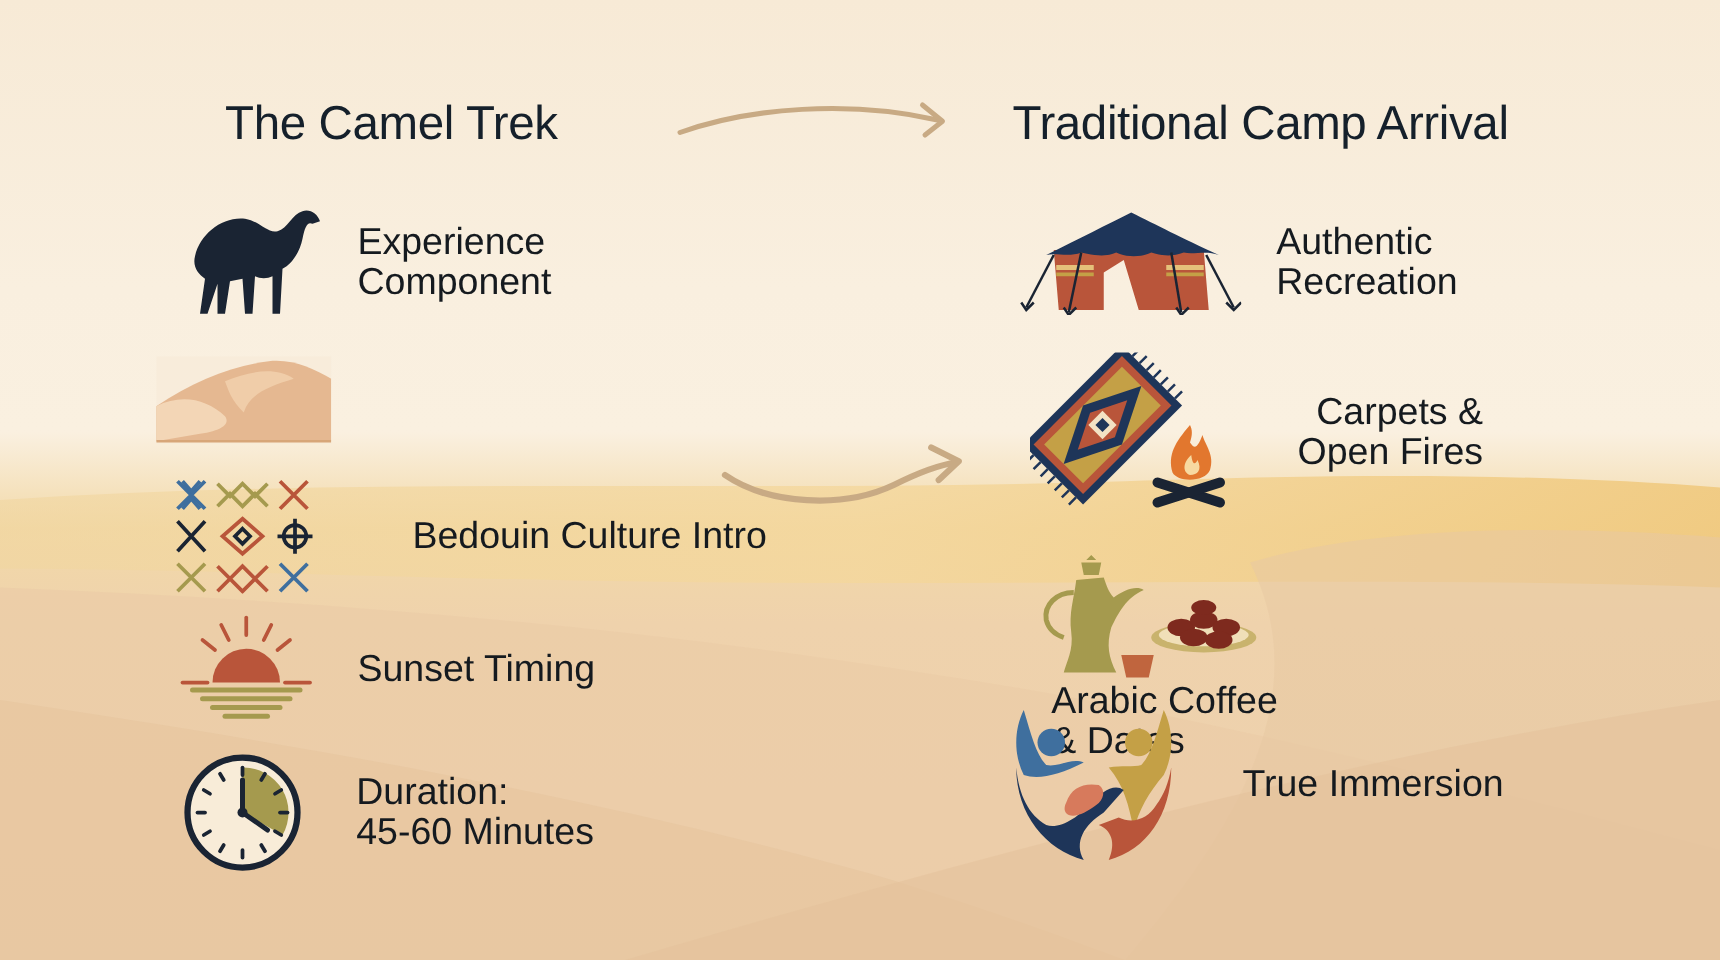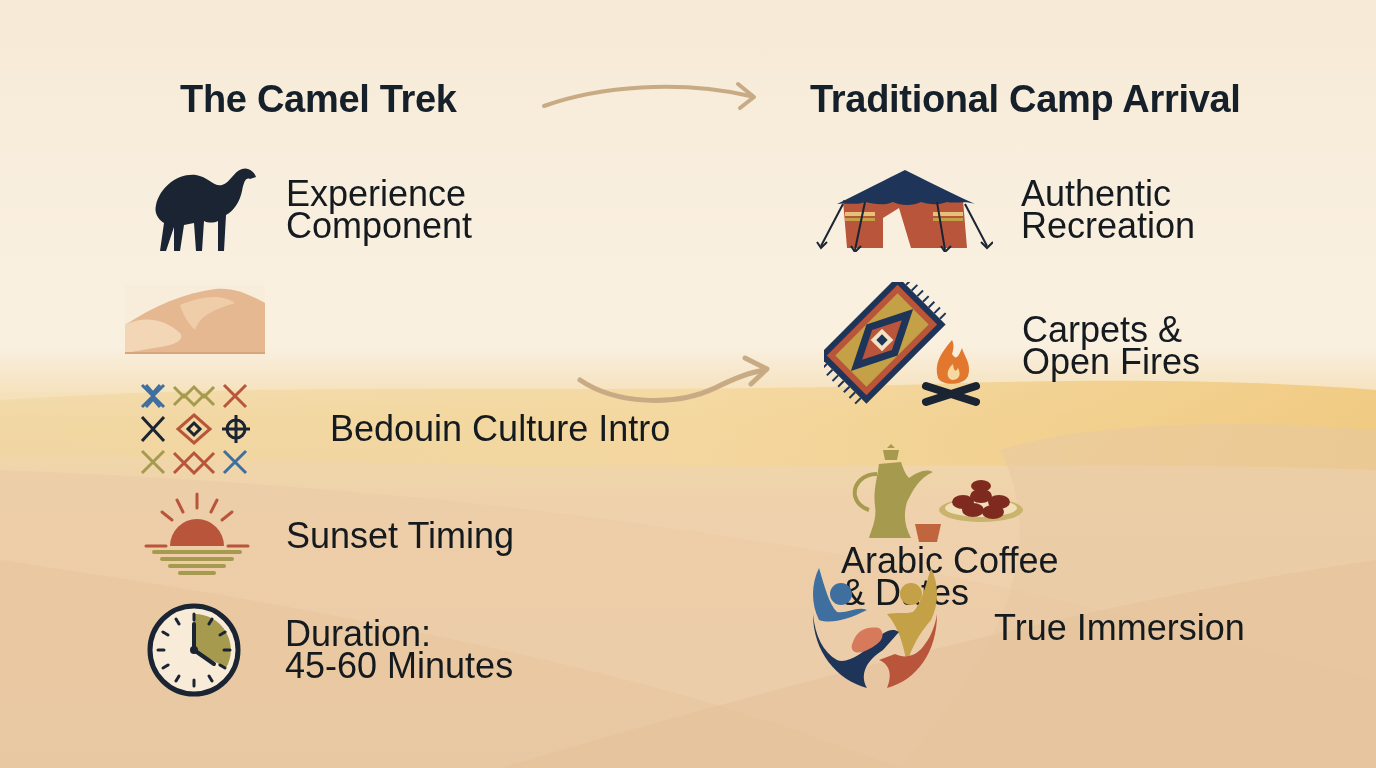--- a/index.html
+++ b/index.html
@@ -1,23 +1,23 @@
 <!DOCTYPE html>
 <html><head>
 <meta charset="utf-8">
 <style>
   html,body{margin:0;padding:0;}
   body{width:1376px;height:768px;overflow:hidden;position:relative;
     font-family:"Liberation Sans","DejaVu Sans",sans-serif;color:#141c26;
     background:linear-gradient(180deg,#f7ead6 0%,#f9efdf 30%,#faf0e0 45%,#f2d9a8 55%,#efd2ac 65%,#ecd0ae 100%);}
   .bg{position:absolute;inset:0;z-index:0;}
-  .title{position:absolute;font-weight:700;font-size:38px;letter-spacing:-0.3px;color:#15202b;z-index:2;}
+  .title{position:absolute;font-weight:400;font-size:38px;letter-spacing:-0.3px;color:#15202b;z-index:2;}
   .item{position:absolute;display:flex;align-items:center;z-index:2;}
   .icon{flex:0 0 auto;display:flex;align-items:center;justify-content:center;}
-  .label{font-size:36px;line-height:32px;color:#151a1f;white-space:pre-line;}
+  .label{font-size:30px;line-height:32px;color:#151a1f;white-space:pre-line;}
   .arrow{position:absolute;z-index:2;}
 </style>
 </head>
 <body>
 
 <svg class="bg" width="1376" height="768" viewBox="0 0 1376 768">
   <defs>
     <linearGradient id="gband" x1="0" y1="0" x2="1" y2="0">
       <stop offset="0" stop-color="#f1d6a0" stop-opacity="0.6"></stop>
       <stop offset="0.5" stop-color="#f4d79c" stop-opacity="0.8"></stop>
@@ -179,21 +179,21 @@
           <path d="M-56 -30 L-64 -30 M-56 -22 L-64 -22 M-56 -14 L-64 -14 M-56 -6 L-64 -6 M-56 2 L-64 2 M-56 10 L-64 10 M-56 18 L-64 18 M-56 26 L-64 26"></path>
           <path d="M56 -30 L64 -30 M56 -22 L64 -22 M56 -14 L64 -14 M56 -6 L64 -6 M56 2 L64 2 M56 10 L64 10 M56 18 L64 18 M56 26 L64 26"></path>
         </g>
       </g>
       <path d="M128 58 C116 72 110 82 114 96 C118 104 140 104 144 94 C148 82 140 74 138 66 C134 76 132 78 128 72 C130 66 130 62 128 58 Z" fill="#e2772e"></path>
       <path d="M129 82 C122 88 122 96 128 98 C134 98 138 94 134 86 C132 90 130 90 129 82 Z" fill="#f7d9a0"></path>
       <path d="M102 104 L152 120" stroke="#1a2433" stroke-width="8" stroke-linecap="round"></path>
       <path d="M152 104 L102 120" stroke="#1a2433" stroke-width="8" stroke-linecap="round"></path>
     </svg>
   </span>
-  <span class="label" style="margin-left:40px;">Carpets &amp;
+  <span class="label" style="margin-left:56px;text-align:right;">Carpets &amp;
 Open Fires</span>
 </div>
 
 <div class="item" style="left:815px;top:430px;flex-direction:column;">
   <span class="icon" style="width:180px;height:115px;">
     <svg width="180" height="115" viewBox="0 0 180 115">
       <path d="M42 2 L44 14 L40 18 L48 18 L44 14" fill="#a59a4e"></path>
       <path d="M36 20 L52 20 L50 30 L38 30 Z" fill="#a59a4e"></path>
       <path d="M32 34 C30 50 26 60 28 76 C30 90 24 100 22 108 L64 108 C58 96 56 86 60 72 C66 60 72 48 86 42 C80 38 70 42 62 48 C58 44 56 38 54 32 Z" fill="#a59a4e"></path>
       <path d="M30 44 C16 44 6 54 8 66 C10 74 16 78 22 80" stroke="#a59a4e" stroke-width="4" fill="none"></path>

